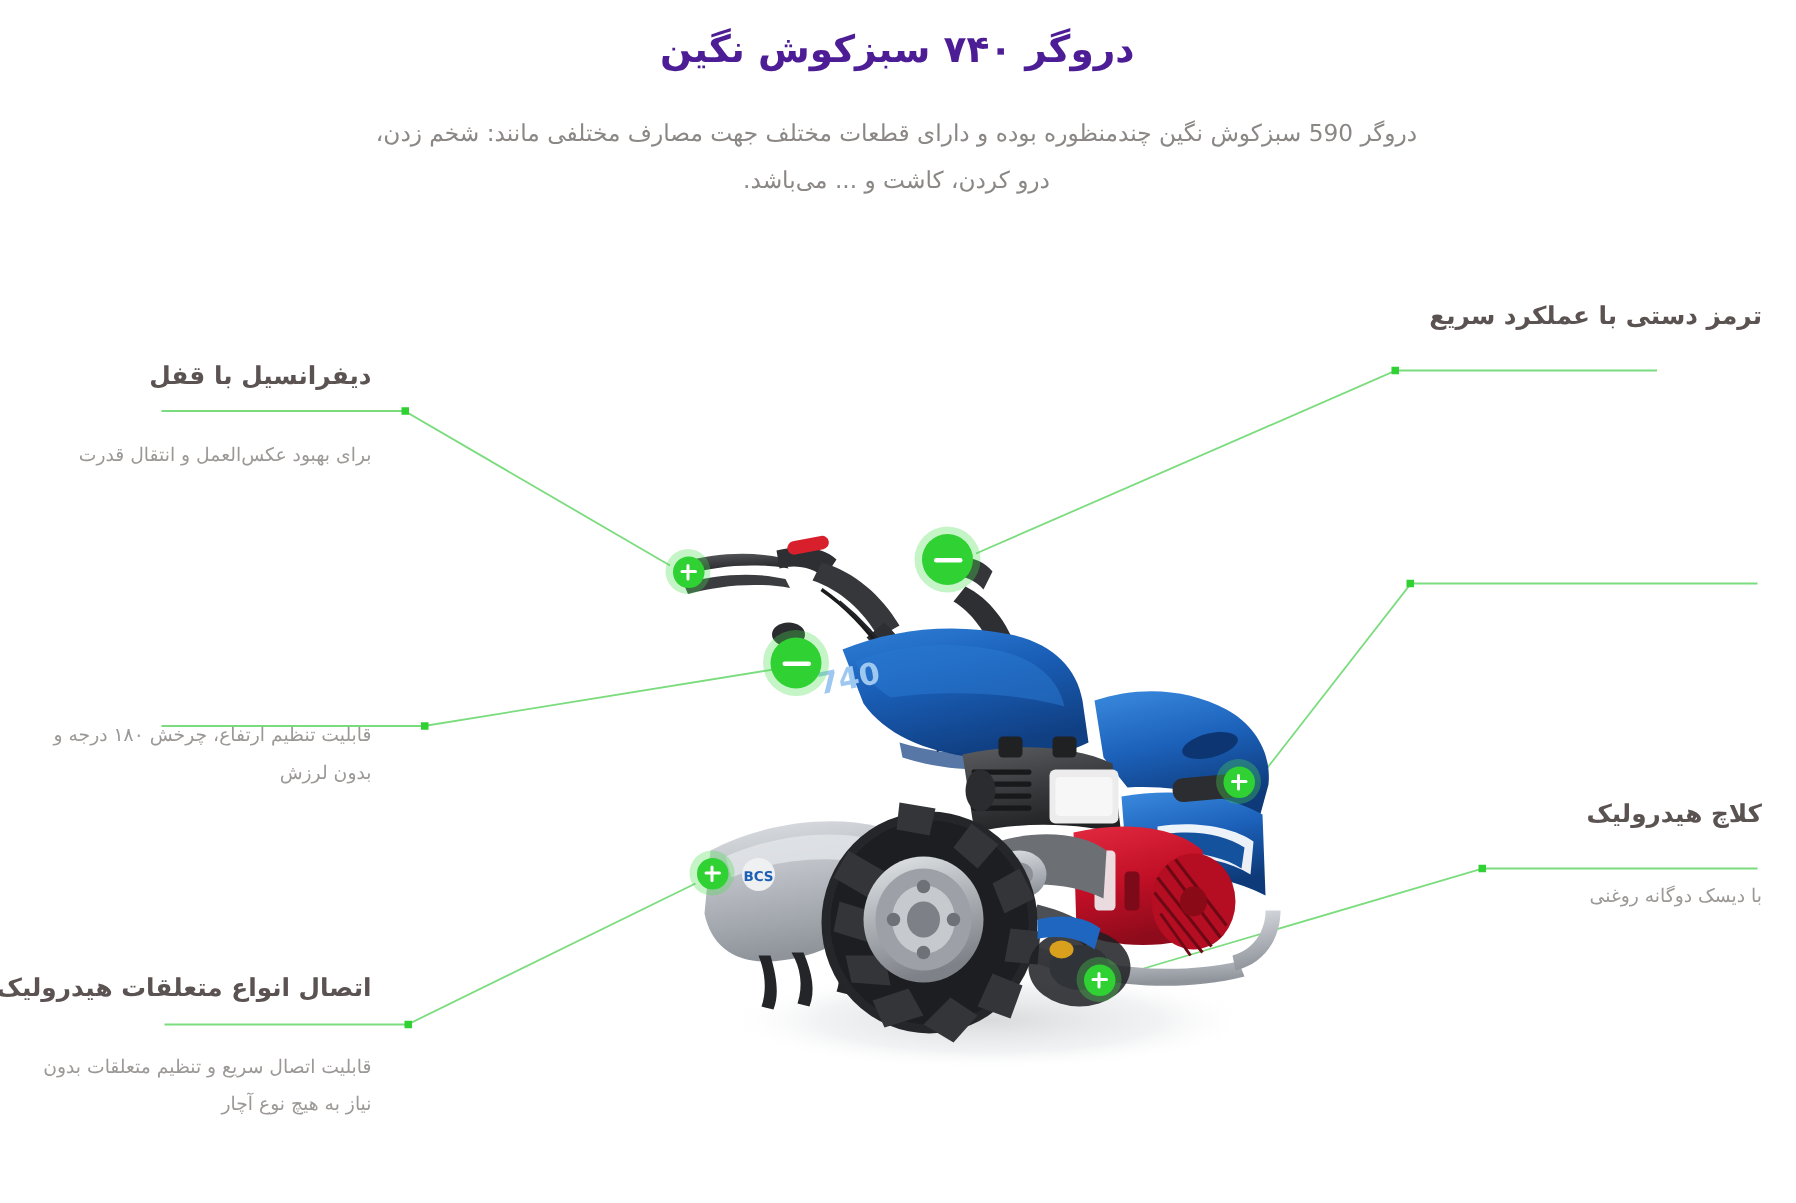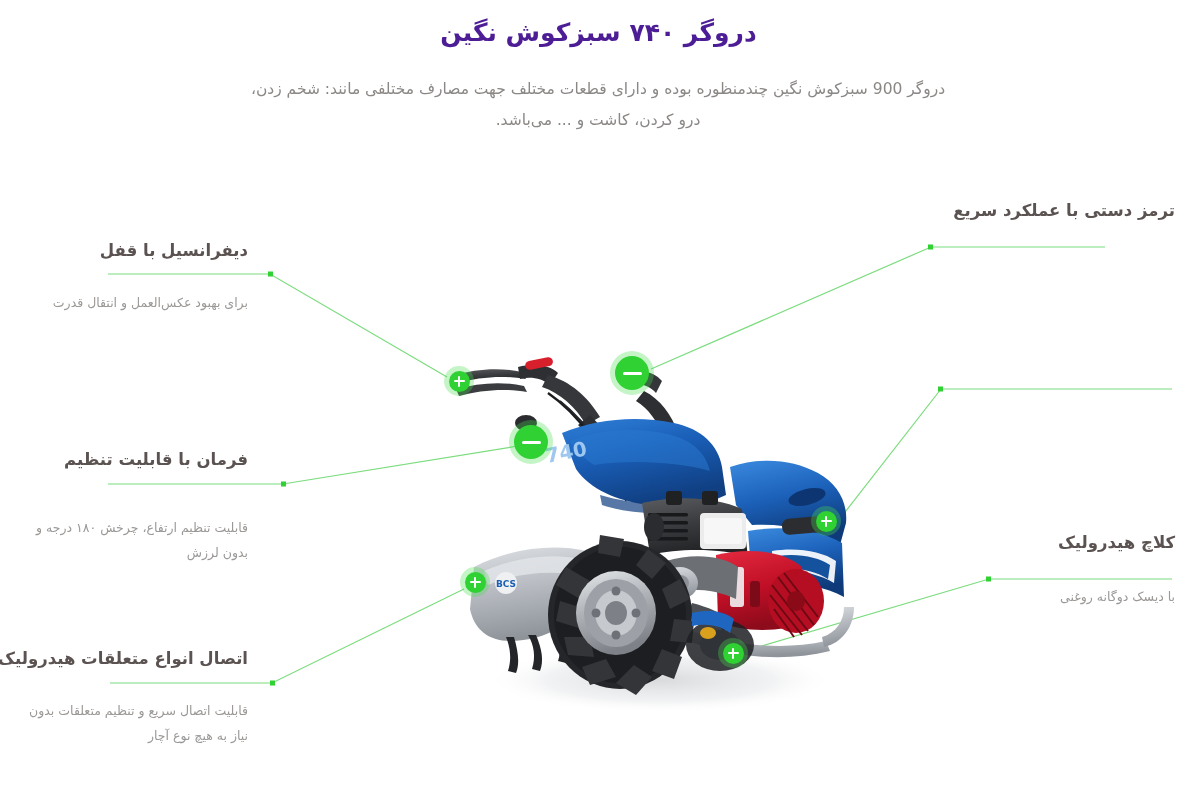--- a/index.html
+++ b/index.html
@@ -142,21 +142,21 @@
   }
   #machine svg { display: block; }
 </style>
 </head>
 <body>
 
 <div id="stage">
 
   <div class="hd-title">دروگر ۷۴۰ سبزکوش نگین</div>
 
-  <div class="hd-sub">دروگر 900 سبزکوش نگین چندمنظوره بوده و دارای قطعات مختلف جهت مصارف مختلفی مانند: شخم زدن، درو کردن، کاشت و ... می‌باشد.</div>
+  <div class="hd-sub">دروگر 590 سبزکوش نگین چندمنظوره بوده و دارای قطعات مختلف جهت مصارف مختلفی مانند: شخم زدن، درو کردن، کاشت و ... می‌باشد.</div>
 
   <svg id="wires" viewBox="0 0 1197 802" width="1197" height="802">
 
     <g>
       <path d="M1105 247 L931 247 L651 369" fill="none" stroke="#7bdc7e" stroke-width="1.2"></path>
       <rect x="928" y="244.5" width="5" height="5" fill="#2fd133"></rect>
     </g>
 
     <g>
       <path d="M1172 389 L941 389 L842 516" fill="none" stroke="#7bdc7e" stroke-width="1.2"></path>
@@ -376,22 +376,21 @@
     <div class="c-title">دیفرانسیل با قفل</div>
     <div class="c-desc" style="margin-top:28px;">برای بهبود عکس‌العمل و انتقال قدرت</div>
   </div>
 
   <div class="callout right" style="left:845px; top:532px; width:330px;">
     <div class="c-title">کلاچ هیدرولیک</div>
     <div class="c-desc" style="margin-top:30px;">با دیسک دوگانه روغنی</div>
   </div>
 
   <div class="callout left" style="left:22px; top:449px; width:226px;">
-    <div class="c-title">فرمان با قابلیت تنظیم</div>
-    <div class="c-desc" style="margin-top:44px;">قابلیت تنظیم ارتفاع، چرخش ۱۸۰ درجه و بدون لرزش</div>
+    <div class="c-desc" style="margin-top:28px;">قابلیت تنظیم ارتفاع، چرخش ۱۸۰ درجه و بدون لرزش</div>
   </div>
 
   <div class="callout left" style="left:22px; top:648px; width:226px;">
     <div class="c-title">اتصال انواع متعلقات هیدرولیک</div>
     <div class="c-desc" style="margin-top:28px;">قابلیت اتصال سریع و تنظیم متعلقات بدون نیاز به هیچ نوع آچار</div>
   </div>
 
   <div class="marker plus sz-sm" style="left:444px; top:366px;">
     <span class="halo"></span>
     <span class="core">

